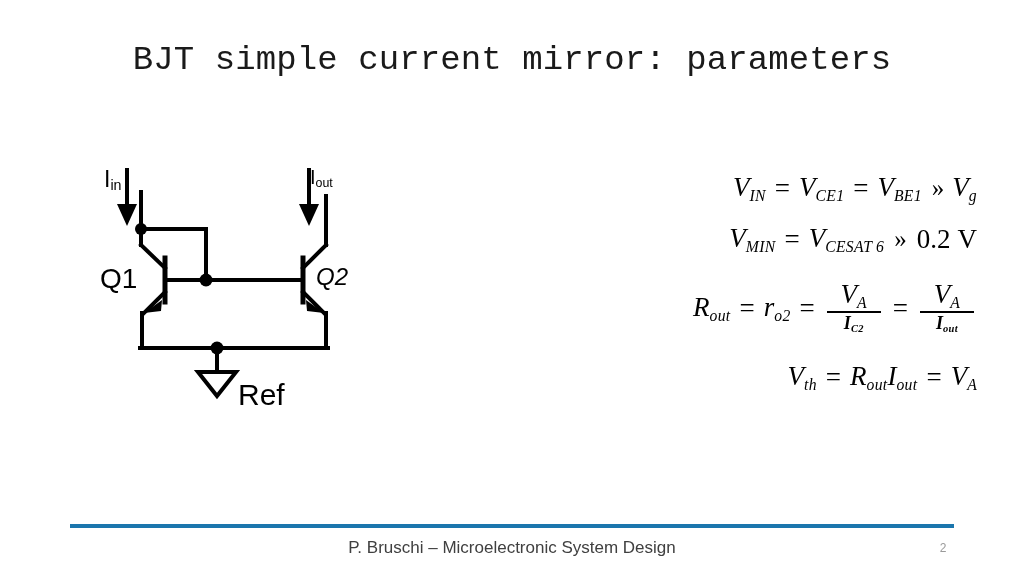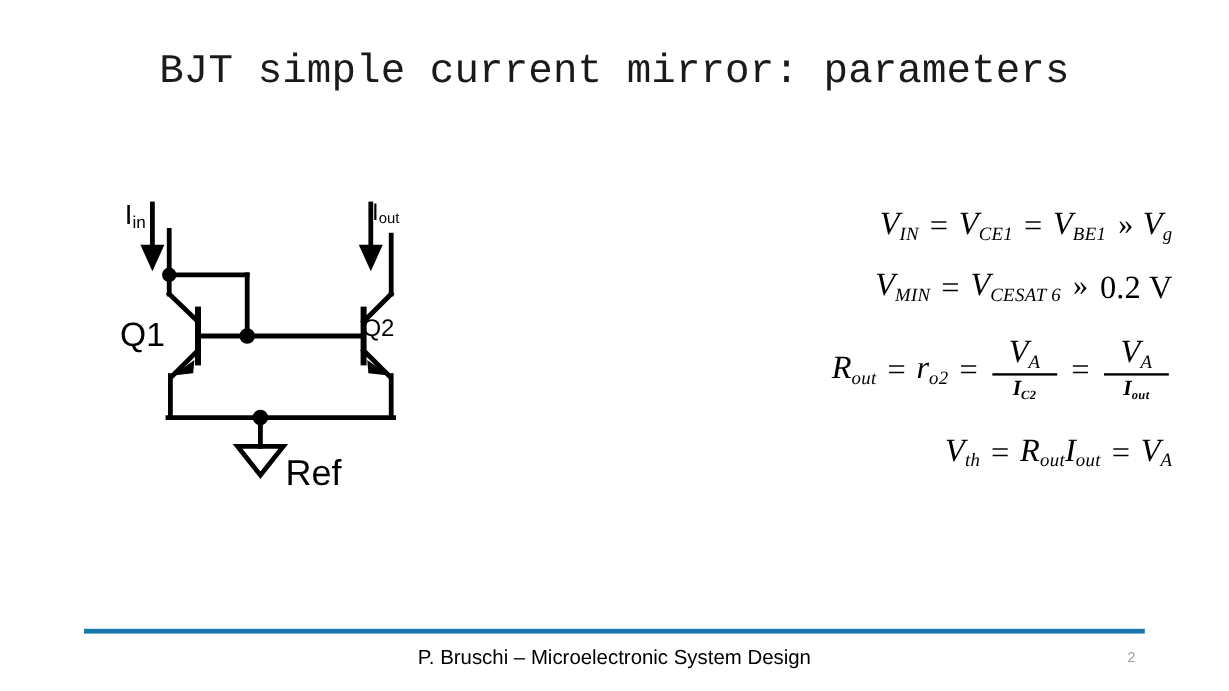--- a/index.html
+++ b/index.html
@@ -50,21 +50,21 @@
     white-space: nowrap;
   }
   .clabel .sub {
     font-size: 0.62em;
     vertical-align: -0.22em;
     letter-spacing: 0;
   }
   .lbl-iin   { left: 20px;  top: 16px;  font-size: 23px; margin-left: 14px; }
   .lbl-iout  { left: 240px; top: 16px;  font-size: 20px; }
   .lbl-q1    { left: 30px;  top: 113px; font-size: 28px; }
-  .lbl-q2    { left: 232px; top: 113px; font-size: 20px; }
+  .lbl-q2    { left: 246px; top: 113px; font-size: 24px; font-style: italic; }
   .lbl-ref   { left: 168px; top: 228px; font-size: 30px; }
 
   
   .equations {
     position: absolute;
     left: 437px;
     top: 162px;
     width: 540px;
     color: #000;
     font-family: "Liberation Serif", serif;
@@ -141,21 +141,21 @@
     height: 4px;
     background: #1b76ad;
   }
   .footer-text {
     position: absolute;
     left: 0;
     top: 538px;
     width: 1024px;
     text-align: center;
     font-size: 17px;
-    color: #000000;
+    color: #404040;
   }
   .page-number {
     position: absolute;
     left: 930px;
     top: 541px;
     width: 26px;
     text-align: center;
     font-size: 12px;
     color: #9a9a9a;
   }

